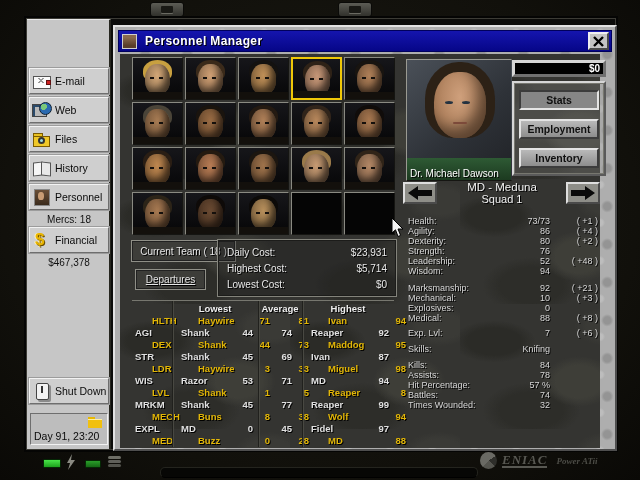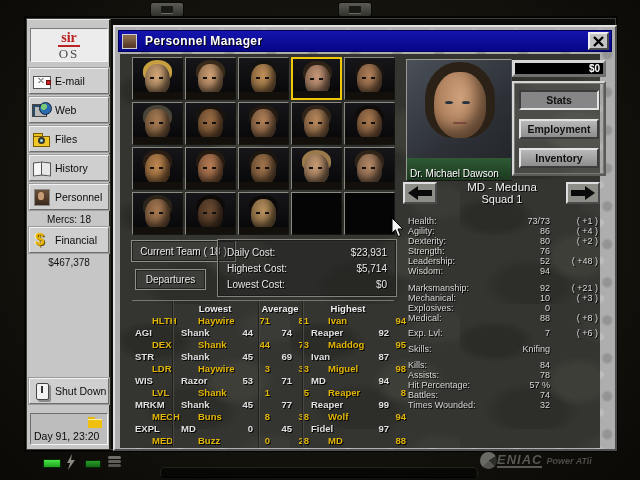--- a/index.html
+++ b/index.html
@@ -114,21 +114,21 @@
   .p-face{position:absolute;left:12px;top:6px;width:25px;height:31px;border-radius:46%;
     box-shadow:inset -4px -6px 7px rgba(0,0,0,.55);}
   .p-eyes{position:absolute;left:17px;top:19px;width:4px;height:2px;background:#15100c;box-shadow:9px 0 #15100c;}
   .p-sh{position:absolute;left:0;bottom:0;width:100%;height:7px;background:#13100c;}
 
   
   .btn-dark{position:absolute;background:#3d3d39;border:1px solid #212121;outline:1px solid #8f8f87;
     color:#e6e6e6;font-size:10px;display:flex;align-items:center;justify-content:center;
     text-shadow:1px 1px 0 #000;cursor:pointer;white-space:nowrap;}
   .current-team{left:12px;top:187px;width:103px;height:20px;}
-  .departures{left:16px;top:216px;width:69px;height:19px;}
+  .departures{left:16px;top:216px;width:69px;height:19px;text-decoration:underline;}
   .costs{position:absolute;left:98px;top:186px;width:178px;height:56px;background:rgba(30,30,28,.35);
     border:1px solid #1c1c1a;outline:1px solid #83837b;padding:4px 8px 0 8px;}
   .cost-row{display:flex;justify-content:space-between;font-size:10px;color:#e8e8e8;
     line-height:16px;text-shadow:1px 1px 0 #000;}
 
   
   .table{position:absolute;left:12px;top:246px;width:262px;height:147px;border-top:1px solid #77776f;}
   .t-head{position:relative;height:14px;font-size:9.5px;font-weight:bold;color:#eee;text-shadow:1px 1px 0 #000;}
   .t-head span{position:absolute;top:2px;text-align:center;}
   .th-lowest{left:40px;width:86px;} .th-average{left:126px;width:44px;} .th-highest{left:170px;width:92px;}
@@ -185,43 +185,39 @@
 
   
   .led{position:absolute;border:1px solid #052805;border-radius:1px;}
   .led1{left:43px;top:459px;width:18px;height:9px;background:linear-gradient(#49e549,#1da11d);}
   .led2{left:85px;top:460px;width:16px;height:8px;background:linear-gradient(#2a9e2a,#156815);}
   .bolt{position:absolute;left:65px;top:454px;}
   .disks{position:absolute;left:108px;top:456px;width:13px;height:3px;background:#6e6e66;
     border-radius:2px;box-shadow:0 4px 0 #60605a, 0 8px 0 #52524c;}
   .groove{position:absolute;left:160px;top:467px;width:318px;height:11px;border-radius:5px;
     background:#070705;border:1px solid #24241e;border-bottom-color:#000;}
-  .brand{position:absolute;left:480px;top:452px;display:flex;align-items:center;}
+  .brand{position:absolute;left:480px;top:452px;display:flex;align-items:center;gap:5px;font-family:Liberation Serif, serif;}
   .brand-circle{width:17px;height:17px;border-radius:50%;
     background:conic-gradient(from 220deg,#6a6a64 0 55%,#2e2e2a 55% 75%,#55554f 75% 100%);}
   .brand-name{font-size:13px;font-weight:bold;font-style:italic;color:#585852;letter-spacing:1px;
     border-bottom:2px solid #585852;line-height:13px;}
   .brand-sub{font-size:9px;font-style:italic;font-weight:bold;color:#4c4c46;margin-left:4px;}
 
   .cursor{position:absolute;left:391px;top:218px;z-index:50;}
 </style>
 </head>
 <body>
 
 <div class="laptop">
   <div class="latch latch1"></div>
   <div class="latch latch2"></div>
 
   <div class="screen">
 
     <div class="sidebar">
-      <div class="logo">
-        <div class="logo-sir">sir</div>
-        <div class="logo-os">OS</div>
-      </div>
       <div id="sidebar-items">
           <div class="sb-btn">
             <span class="sb-ico i-email">
               <span class="dot"></span>
             </span>
             <span class="sb-label">E-mail</span>
           </div>
           <div class="sb-btn">
             <span class="sb-ico i-web"></span>
             <span class="sb-label">Web</span>

